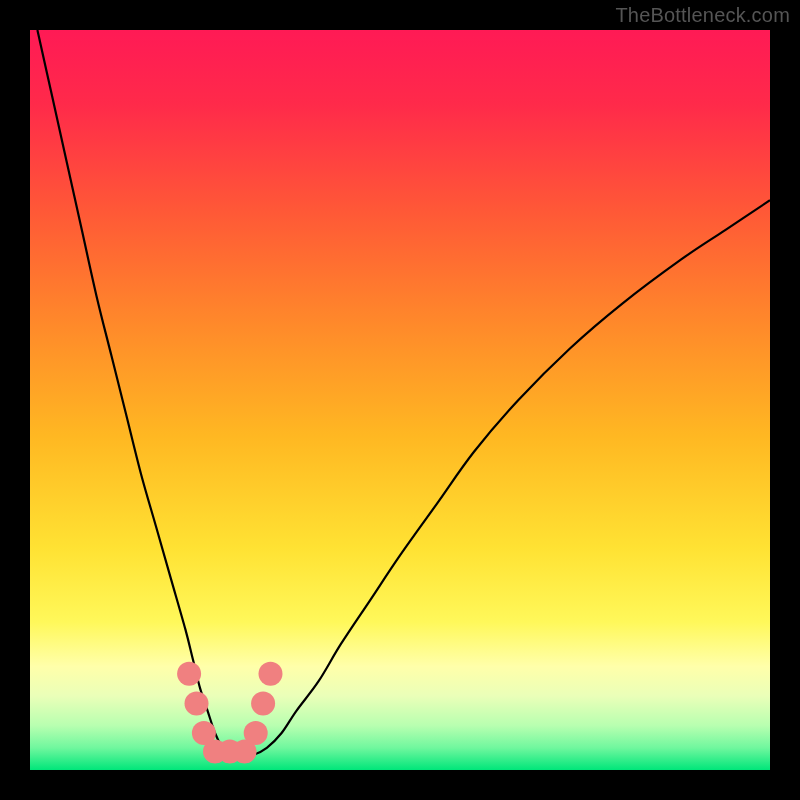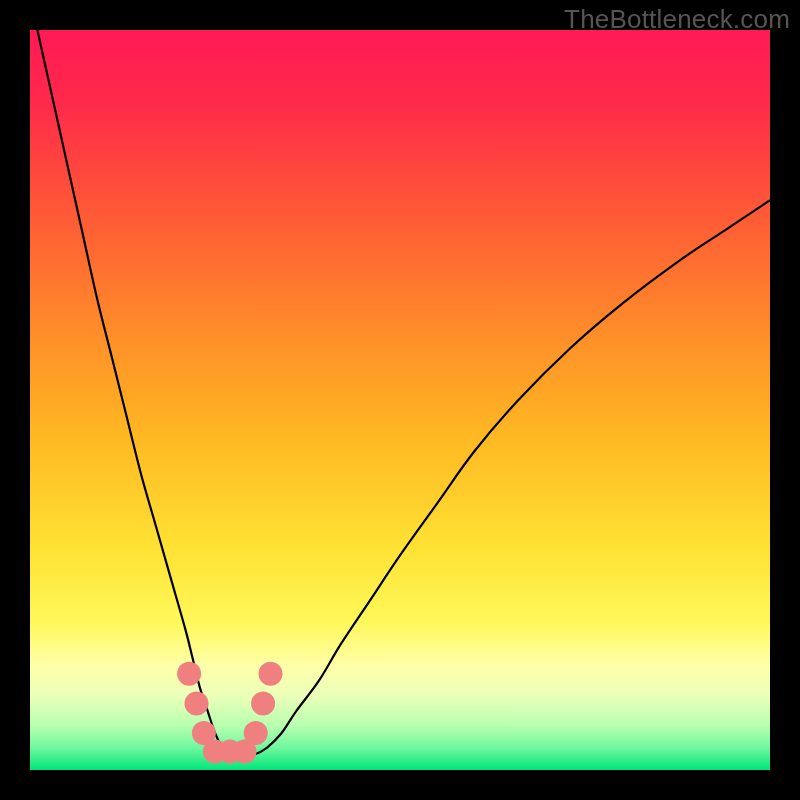--- a/index.html
+++ b/index.html
@@ -23,21 +23,21 @@
     left: 30px;
     width: 740px;
     height: 740px;
     overflow: hidden;
   }
   .watermark {
     position: absolute;
     top: 4px;
     right: 10px;
     color: #555;
-    font-size: 26px;
+    font-size: 20px;
     font-weight: 500;
     letter-spacing: 0.2px;
   }
   svg { display: block; }
 </style>
 </head>
 <body>
 
 <div class="frame">
 

